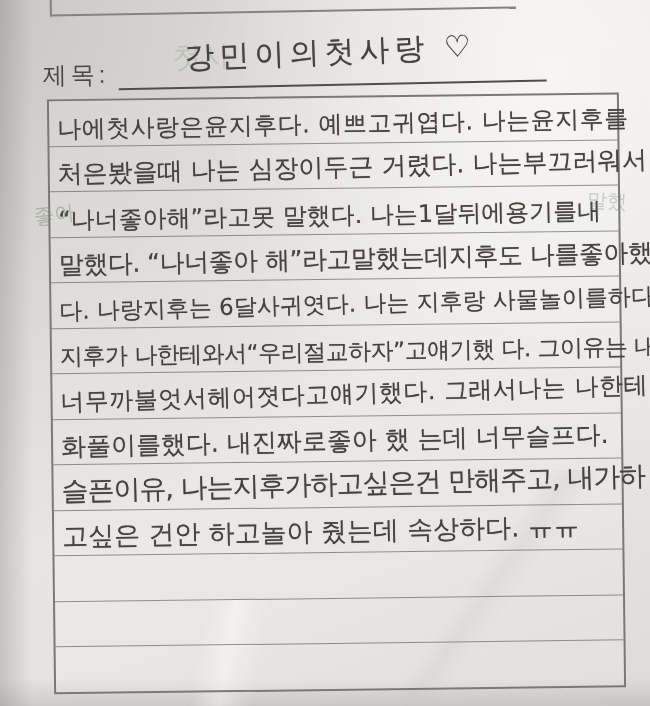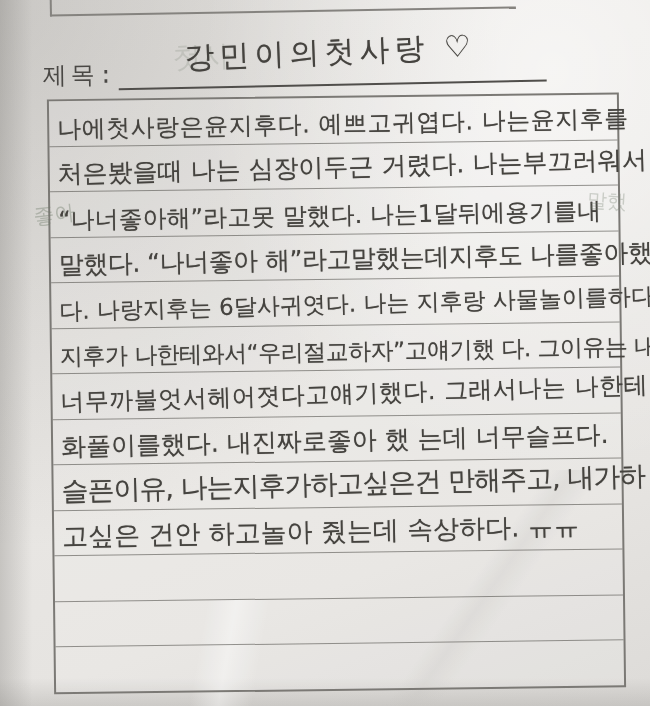--- a/index.html
+++ b/index.html
@@ -28,21 +28,21 @@
   
   .top-box{
     position:absolute;left:54px;top:-34px;width:464px;height:44px;
     border-left:2px solid #85837f;border-bottom:2px solid #85837f;
     transform:rotate(-0.3deg);
   }
 
   
   .title-label{
     position:absolute;left:46px;top:56px;
-    font-family:Liberation Mono, monospace;
+    font-family:Liberation Sans, sans-serif;
     font-size:24px;letter-spacing:4px;color:#4a4845;
   }
   .title-underline{
     position:absolute;left:122px;top:84px;width:428px;height:2px;
     background:#504e4b;transform:rotate(-0.5deg);
   }
   .hand{color:#45433f;text-shadow:0 0 .7px rgba(70,68,64,.6);}
   .title-hand{
     position:absolute;left:188px;top:32px;
     font-size:30px;letter-spacing:5px;font-weight:500;

